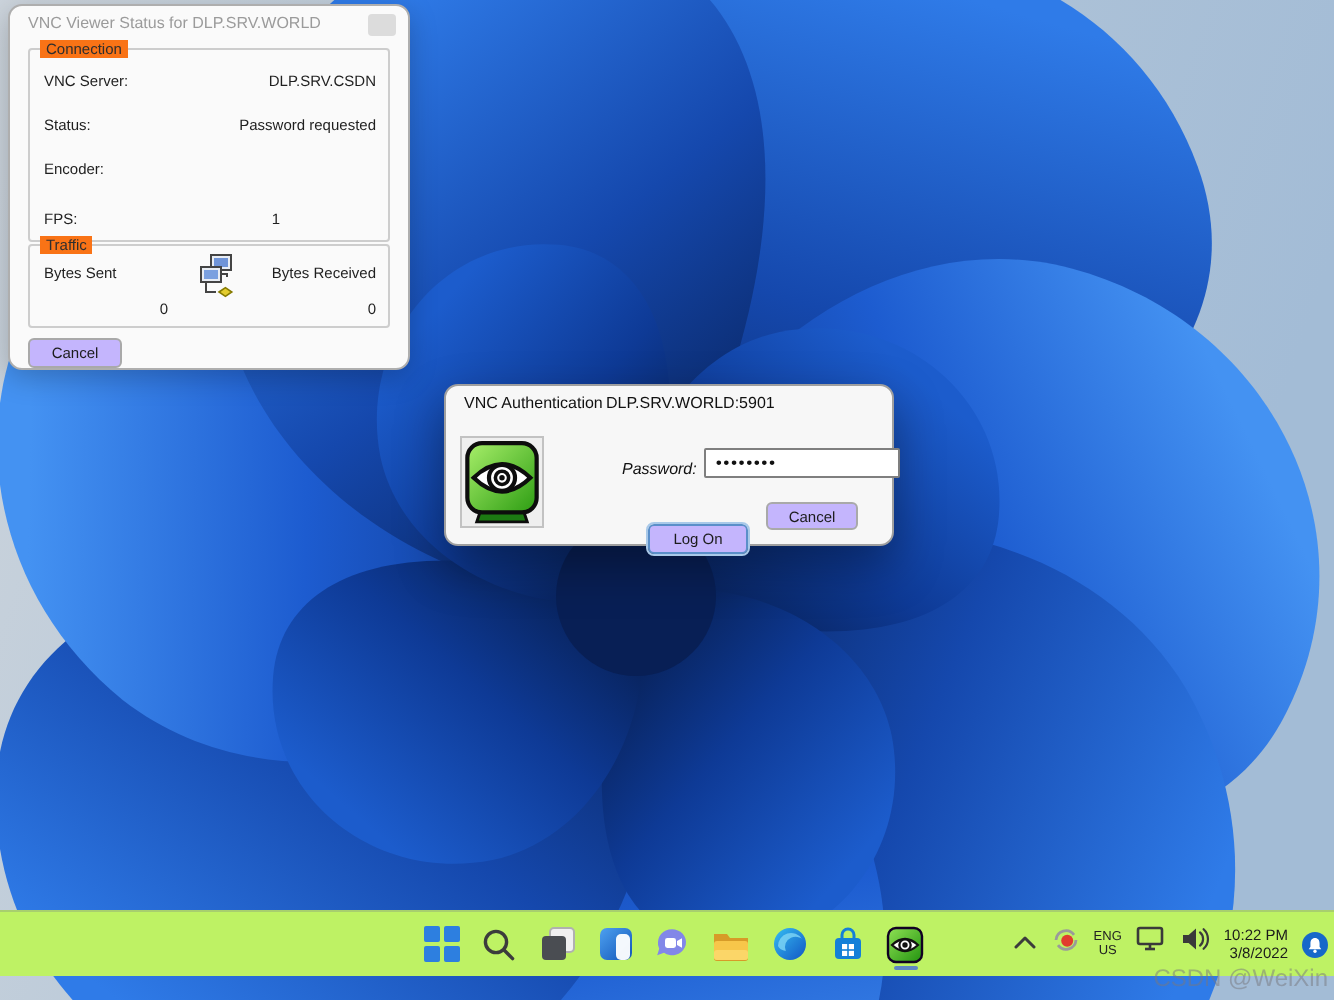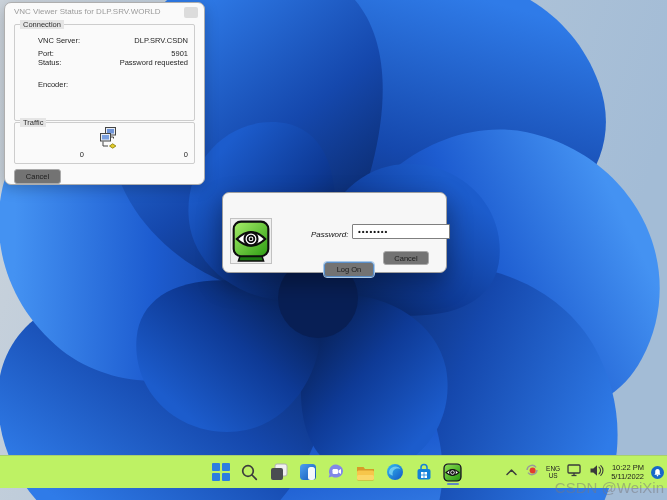--- a/index.html
+++ b/index.html
@@ -5,38 +5,38 @@
   html,body{margin:0;padding:0;width:667px;height:500px;overflow:hidden;
     font-family:"Liberation Sans","DejaVu Sans",sans-serif;-webkit-font-smoothing:antialiased;}
   .desktop{position:absolute;inset:0;width:667px;height:500px;}
   .wallpaper{position:absolute;inset:0;z-index:0;}
 
   
   .win{position:absolute;background:#fafafa;border:1px solid #aeaeae;border-radius:7px;
        box-sizing:border-box;color:#222;}
   .titlebar{position:absolute;left:0;right:0;top:0;height:18px;line-height:18px;
        font-size:8px;padding-left:9px;box-sizing:border-box;white-space:nowrap;}
-  .win-btn{position:absolute;box-sizing:border-box;background:#737373;border:1px solid #a9a9a9;
+  .win-btn{position:absolute;box-sizing:border-box;background:#c4b5fd;border:1px solid #a9a9a9;
        border-radius:3px;font-size:7.5px;color:#1c1c1c;text-align:center;padding:0;
        font-family:"Liberation Sans","DejaVu Sans",sans-serif;}
 
   
   .status-window{left:4px;top:2px;width:201px;height:183px;z-index:2;
        box-shadow:0 4px 14px rgba(0,0,0,.22);}
   .status-window .titlebar{color:#9b9b9b;}
   .status-close{position:absolute;right:6px;top:4px;width:14px;height:11px;background:#dcdcdc;
        border-radius:2px;}
   .group{position:absolute;left:9px;right:9px;border:1px solid #cdcdcd;border-radius:2px;
        box-sizing:border-box;}
-  .group-label{position:absolute;top:-5px;left:5px;background:#e5e5e5;padding:0 3px;
+  .group-label{position:absolute;top:-5px;left:5px;background:#f97316;padding:0 3px;
        font-size:7.5px;color:#2e2e2e;line-height:9px;}
   .conn-group{top:21px;height:97px;}
   .traffic-group{top:119px;height:42px;}
   .srow{position:absolute;left:7px;right:6px;height:10px;font-size:7.5px;color:#1f1f1f;}
-  .srow .lbl{position:absolute;left:16px;white-space:nowrap;}
+  .srow .lbl{position:absolute;left:0;white-space:nowrap;}
   .srow .val{position:absolute;right:0;white-space:nowrap;}
   .srow.metric .val{right:48px;}
   .srow .unit{position:absolute;right:0;white-space:nowrap;}
   .r1{top:11px}.r2{top:24px}.r3{top:33px}.r4{top:55px}.r5{top:67px}.r6{top:80px}
   .trow{top:9px}
   .tvals{top:27px}
   .tvals .sent0{position:absolute;left:0;width:62px;text-align:right;}
   .tvals .recv0{position:absolute;right:0;}
   .traffic-icon{position:absolute;left:83px;top:4px;}
   .status-cancel{left:9px;top:166px;width:47px;height:15px;}
@@ -64,21 +64,21 @@
   .tb-icon{width:24px;height:26px;margin:0 2.5px;display:flex;align-items:center;
        justify-content:center;position:relative;border-radius:4px;}
   .tb-underline{position:absolute;bottom:0px;left:6px;width:12px;height:2.5px;border-radius:2px;
        background:#5f87c4;}
   .tb-tray{position:absolute;right:3px;top:0;height:32px;display:flex;align-items:center;gap:7px;}
   .lang{font-size:6.5px;line-height:7px;text-align:center;color:#222;}
   .clock{font-size:7.5px;line-height:9.5px;text-align:right;color:#1b1b1b;white-space:nowrap;}
   .notif-badge{width:13px;height:13px;border-radius:50%;background:#1668c9;display:flex;
        align-items:center;justify-content:center;}
 
-  .watermark{position:absolute;right:3px;bottom:4px;z-index:4;font-size:15px;
+  .watermark{position:absolute;right:3px;bottom:4px;z-index:4;font-size:12px;
        color:rgba(120,120,125,.5);pointer-events:none;white-space:nowrap;margin-top:11px;}
 </style>
 </head>
 <body>
 
 <div class="desktop">
 
   <svg class="wallpaper" width="667" height="500" viewBox="0 0 667 500">
     <defs>
       <linearGradient id="sky" x1="0" y1="0" x2="1" y2="0.25">
@@ -124,36 +124,40 @@
       <span>VNC Viewer Status for DLP.SRV.WORLD</span>
     </div>
     <div class="status-close"></div>
 
     <div class="group conn-group">
       <span class="group-label">Connection</span>
       <div class="srow r1">
         <span class="lbl">VNC Server:</span>
         <span class="val">DLP.SRV.CSDN</span>
       </div>
-      <div class="srow r2">
-        <span class="lbl">Port:</span>
-        <span class="val">5901</span>
-      </div>
       <div class="srow r4">
         <span class="lbl">Encoder:</span>
         <span class="val"></span>
       </div>
       <div class="srow r3">
         <span class="lbl">Status:</span>
         <span class="val">Password requested</span>
       </div>
+      <div class="srow metric r6">
+        <span class="lbl">FPS:</span>
+        <span class="val">1</span>
+      </div>
     </div>
 
     <div class="group traffic-group">
       <span class="group-label">Traffic</span>
+      <div class="srow trow">
+        <span class="lbl">Bytes Sent</span>
+        <span class="val">Bytes Received</span>
+      </div>
       <span class="traffic-icon">
         <svg width="20" height="25" viewBox="0 0 20 25">
           <rect x="7.5" y="0.5" width="10" height="7.5" fill="#e8edf4" stroke="#444" stroke-width="1"></rect>
           <rect x="9" y="2" width="7" height="4.5" fill="#6f94d8"></rect>
           <path d="M12,8.5 v1.5 h3.5 v1.5" stroke="#444" stroke-width="1" fill="none"></path>
           <rect x="2.5" y="6.5" width="10" height="7.5" fill="#e8edf4" stroke="#444" stroke-width="1"></rect>
           <rect x="4" y="8" width="7" height="4.5" fill="#7aa0e0"></rect>
           <path d="M5,14.5 v4.5 h5" stroke="#444" stroke-width="1" fill="none"></path>
           <path d="M11.5,19 l3.2,-2.2 l3.2,2.2 l-3.2,2.2 z" fill="#e3cc2e" stroke="#867a00" stroke-width="0.8"></path>
         </svg>
@@ -161,20 +165,24 @@
       <div class="srow tvals">
         <span class="sent0">0</span>
         <span class="recv0">0</span>
       </div>
     </div>
 
     <button class="win-btn status-cancel">Cancel</button>
   </div>
 
   <div class="win auth-window">
+    <div class="titlebar">
+      <span>VNC Authentication</span>
+      <span class="auth-title-host">DLP.SRV.WORLD:5901</span>
+    </div>
 
     <div class="eye-frame">
       <svg width="38" height="42" viewBox="0 0 36 40">
         <defs>
           <linearGradient id="eyeg" x1="0" y1="0" x2="1" y2="1">
             <stop offset="0" stop-color="#a8ef6a"></stop>
             <stop offset="1" stop-color="#2c9c12"></stop>
           </linearGradient>
         </defs>
         <path d="M8,33 h20 l2,6 h-24 z" fill="#1c7a12" stroke="#0d0d0d" stroke-width="1.4"></path>
@@ -312,21 +320,21 @@
         </svg>
       </span>
       <span>
         <svg width="15" height="13" viewBox="0 0 15 13">
           <path d="M1.5,4.5 h2.8 l3.7,-3.2 v10.4 l-3.7,-3.2 h-2.8 z" fill="#3a3a3a"></path>
           <path d="M10,3.2 a4.3,4.3 0 0 1 0,6.6 M11.8,1.6 a6.6,6.6 0 0 1 0,9.8" fill="none" stroke="#3a3a3a" stroke-width="1.1" stroke-linecap="round"></path>
         </svg>
       </span>
       <span class="clock">
         <div>10:22 PM</div>
-        <div>5/11/2022</div>
+        <div>3/8/2022</div>
       </span>
       <span class="notif-badge">
         <svg width="9" height="9" viewBox="0 0 13 13">
           <path d="M6.5,1.5 C4.3,1.5 3.2,3.2 3.2,5.3 L3.2,7.8 L2,9.6 L11,9.6 L9.8,7.8 L9.8,5.3 C9.8,3.2 8.7,1.5 6.5,1.5 Z" fill="#ffffff"></path>
           <circle cx="6.5" cy="11" r="1.2" fill="#ffffff"></circle>
         </svg>
       </span>
     </div>
   </div>
 

